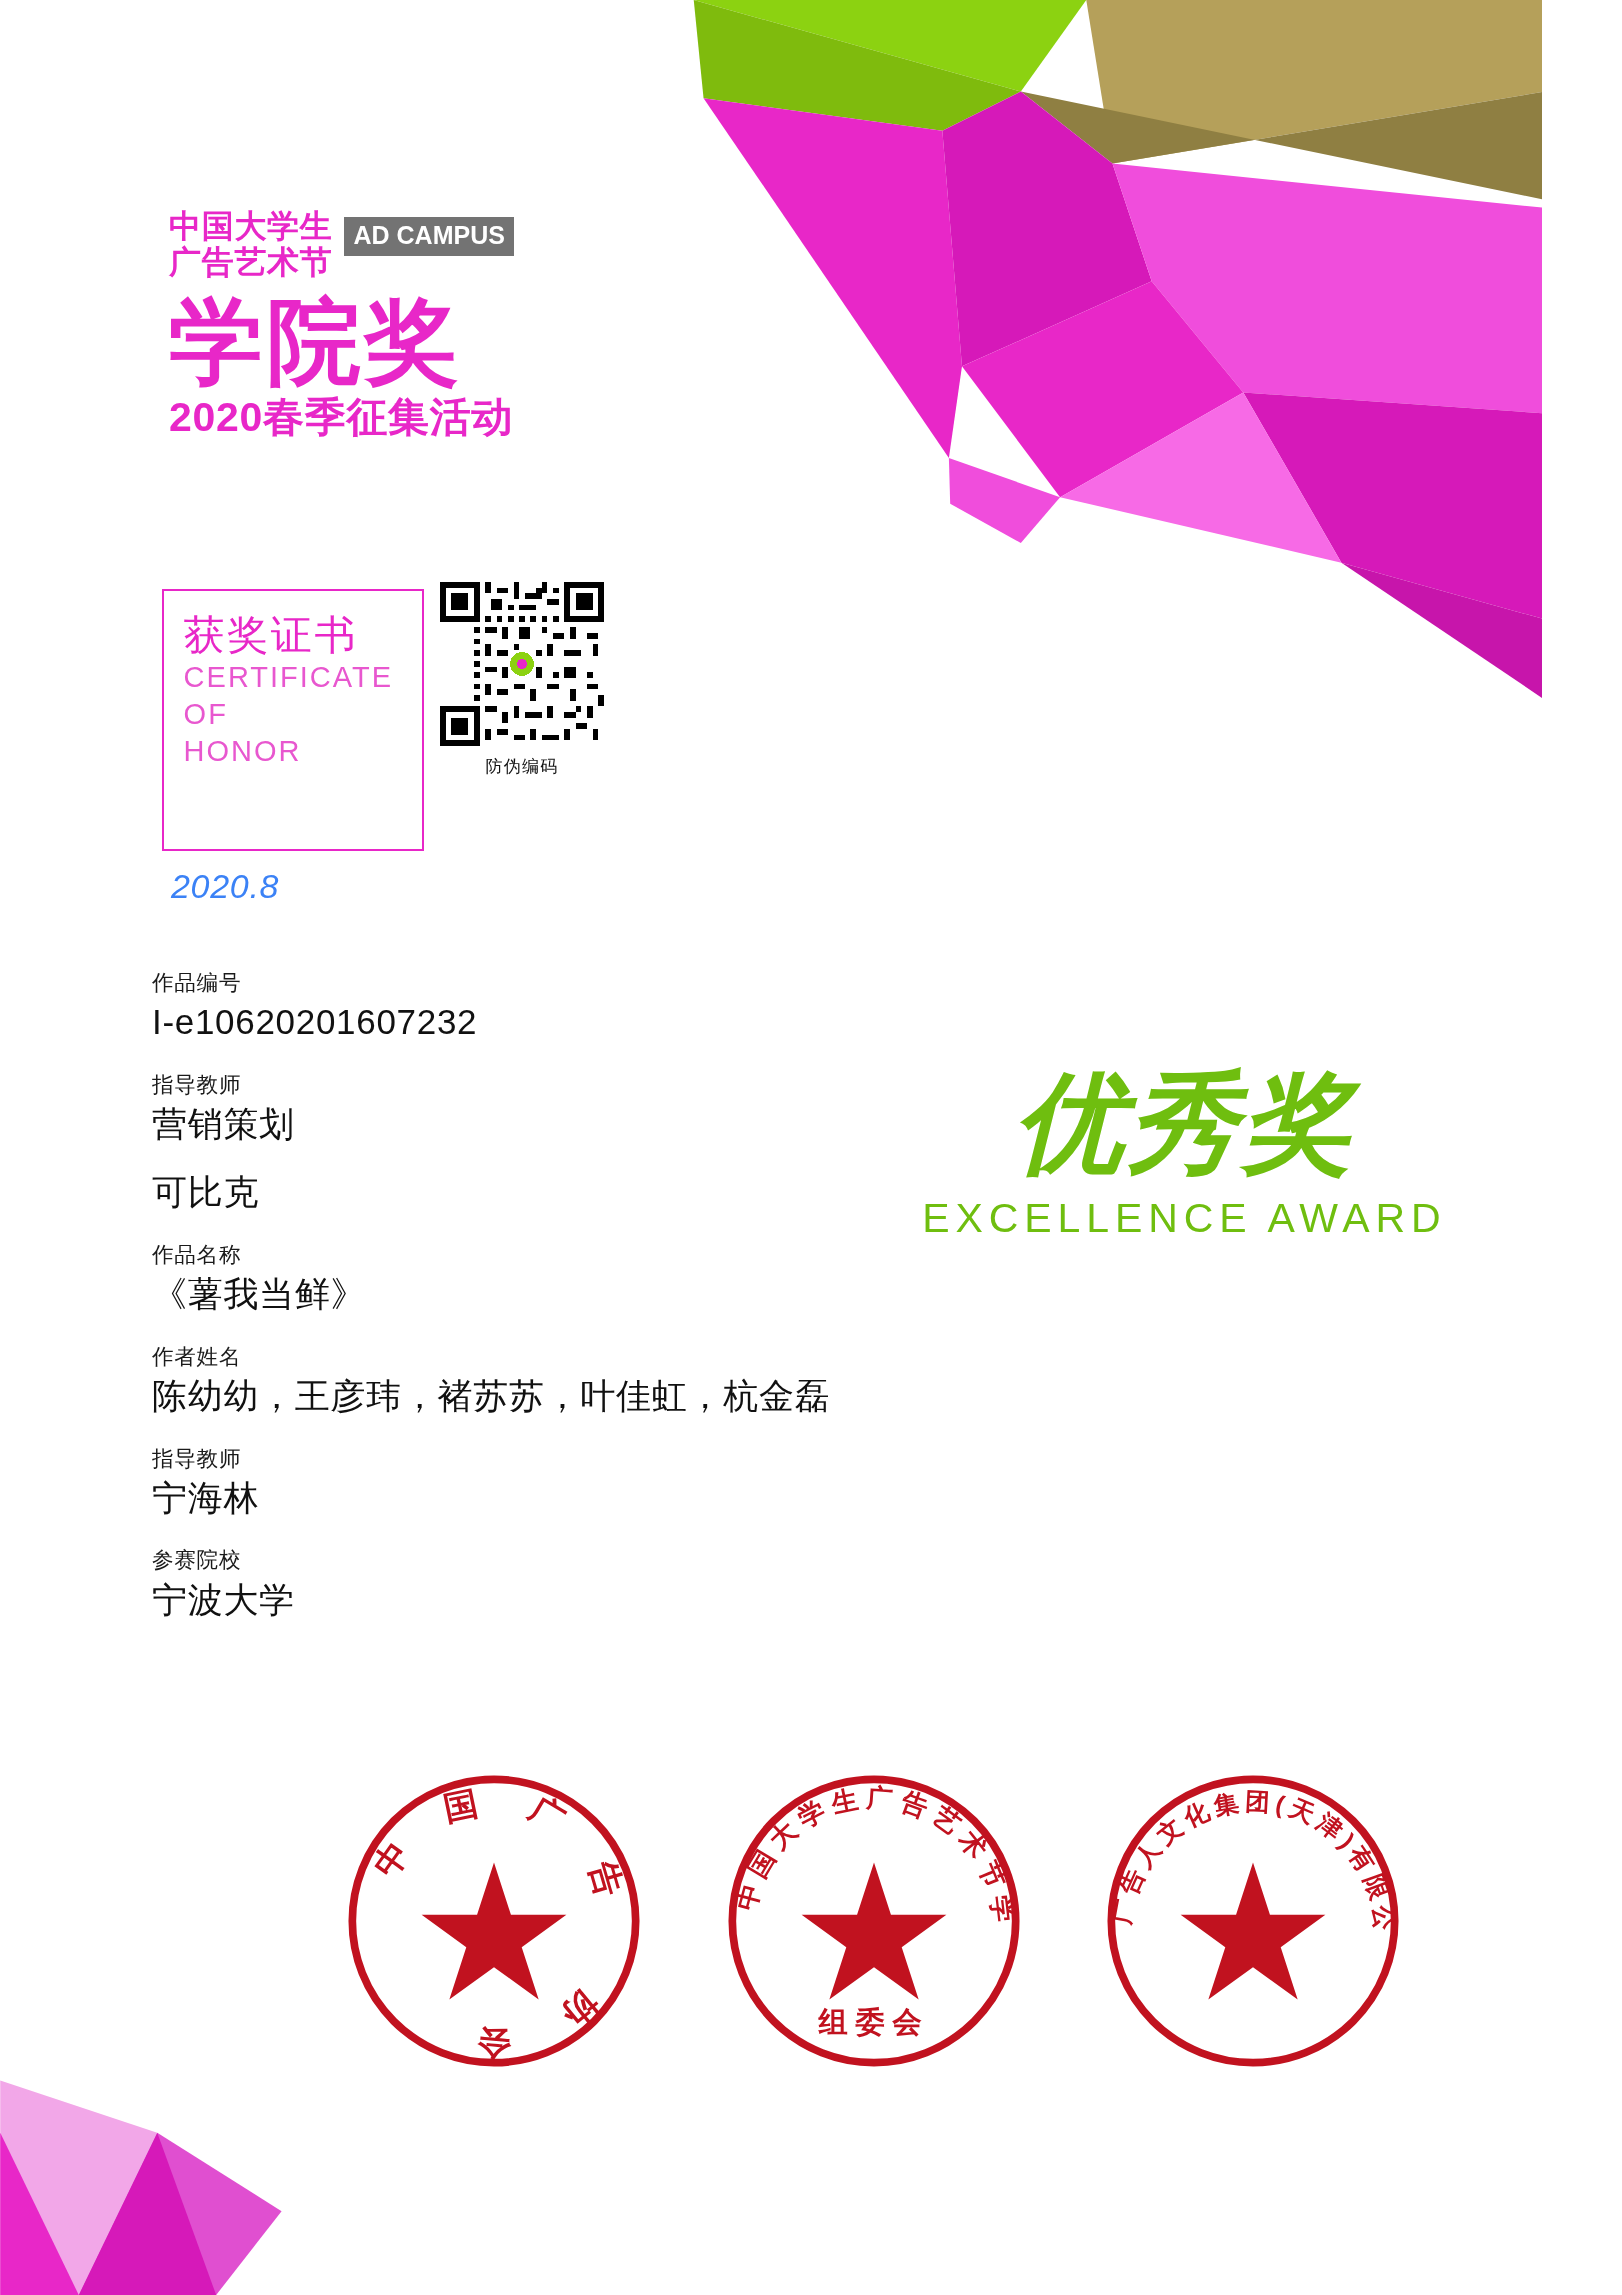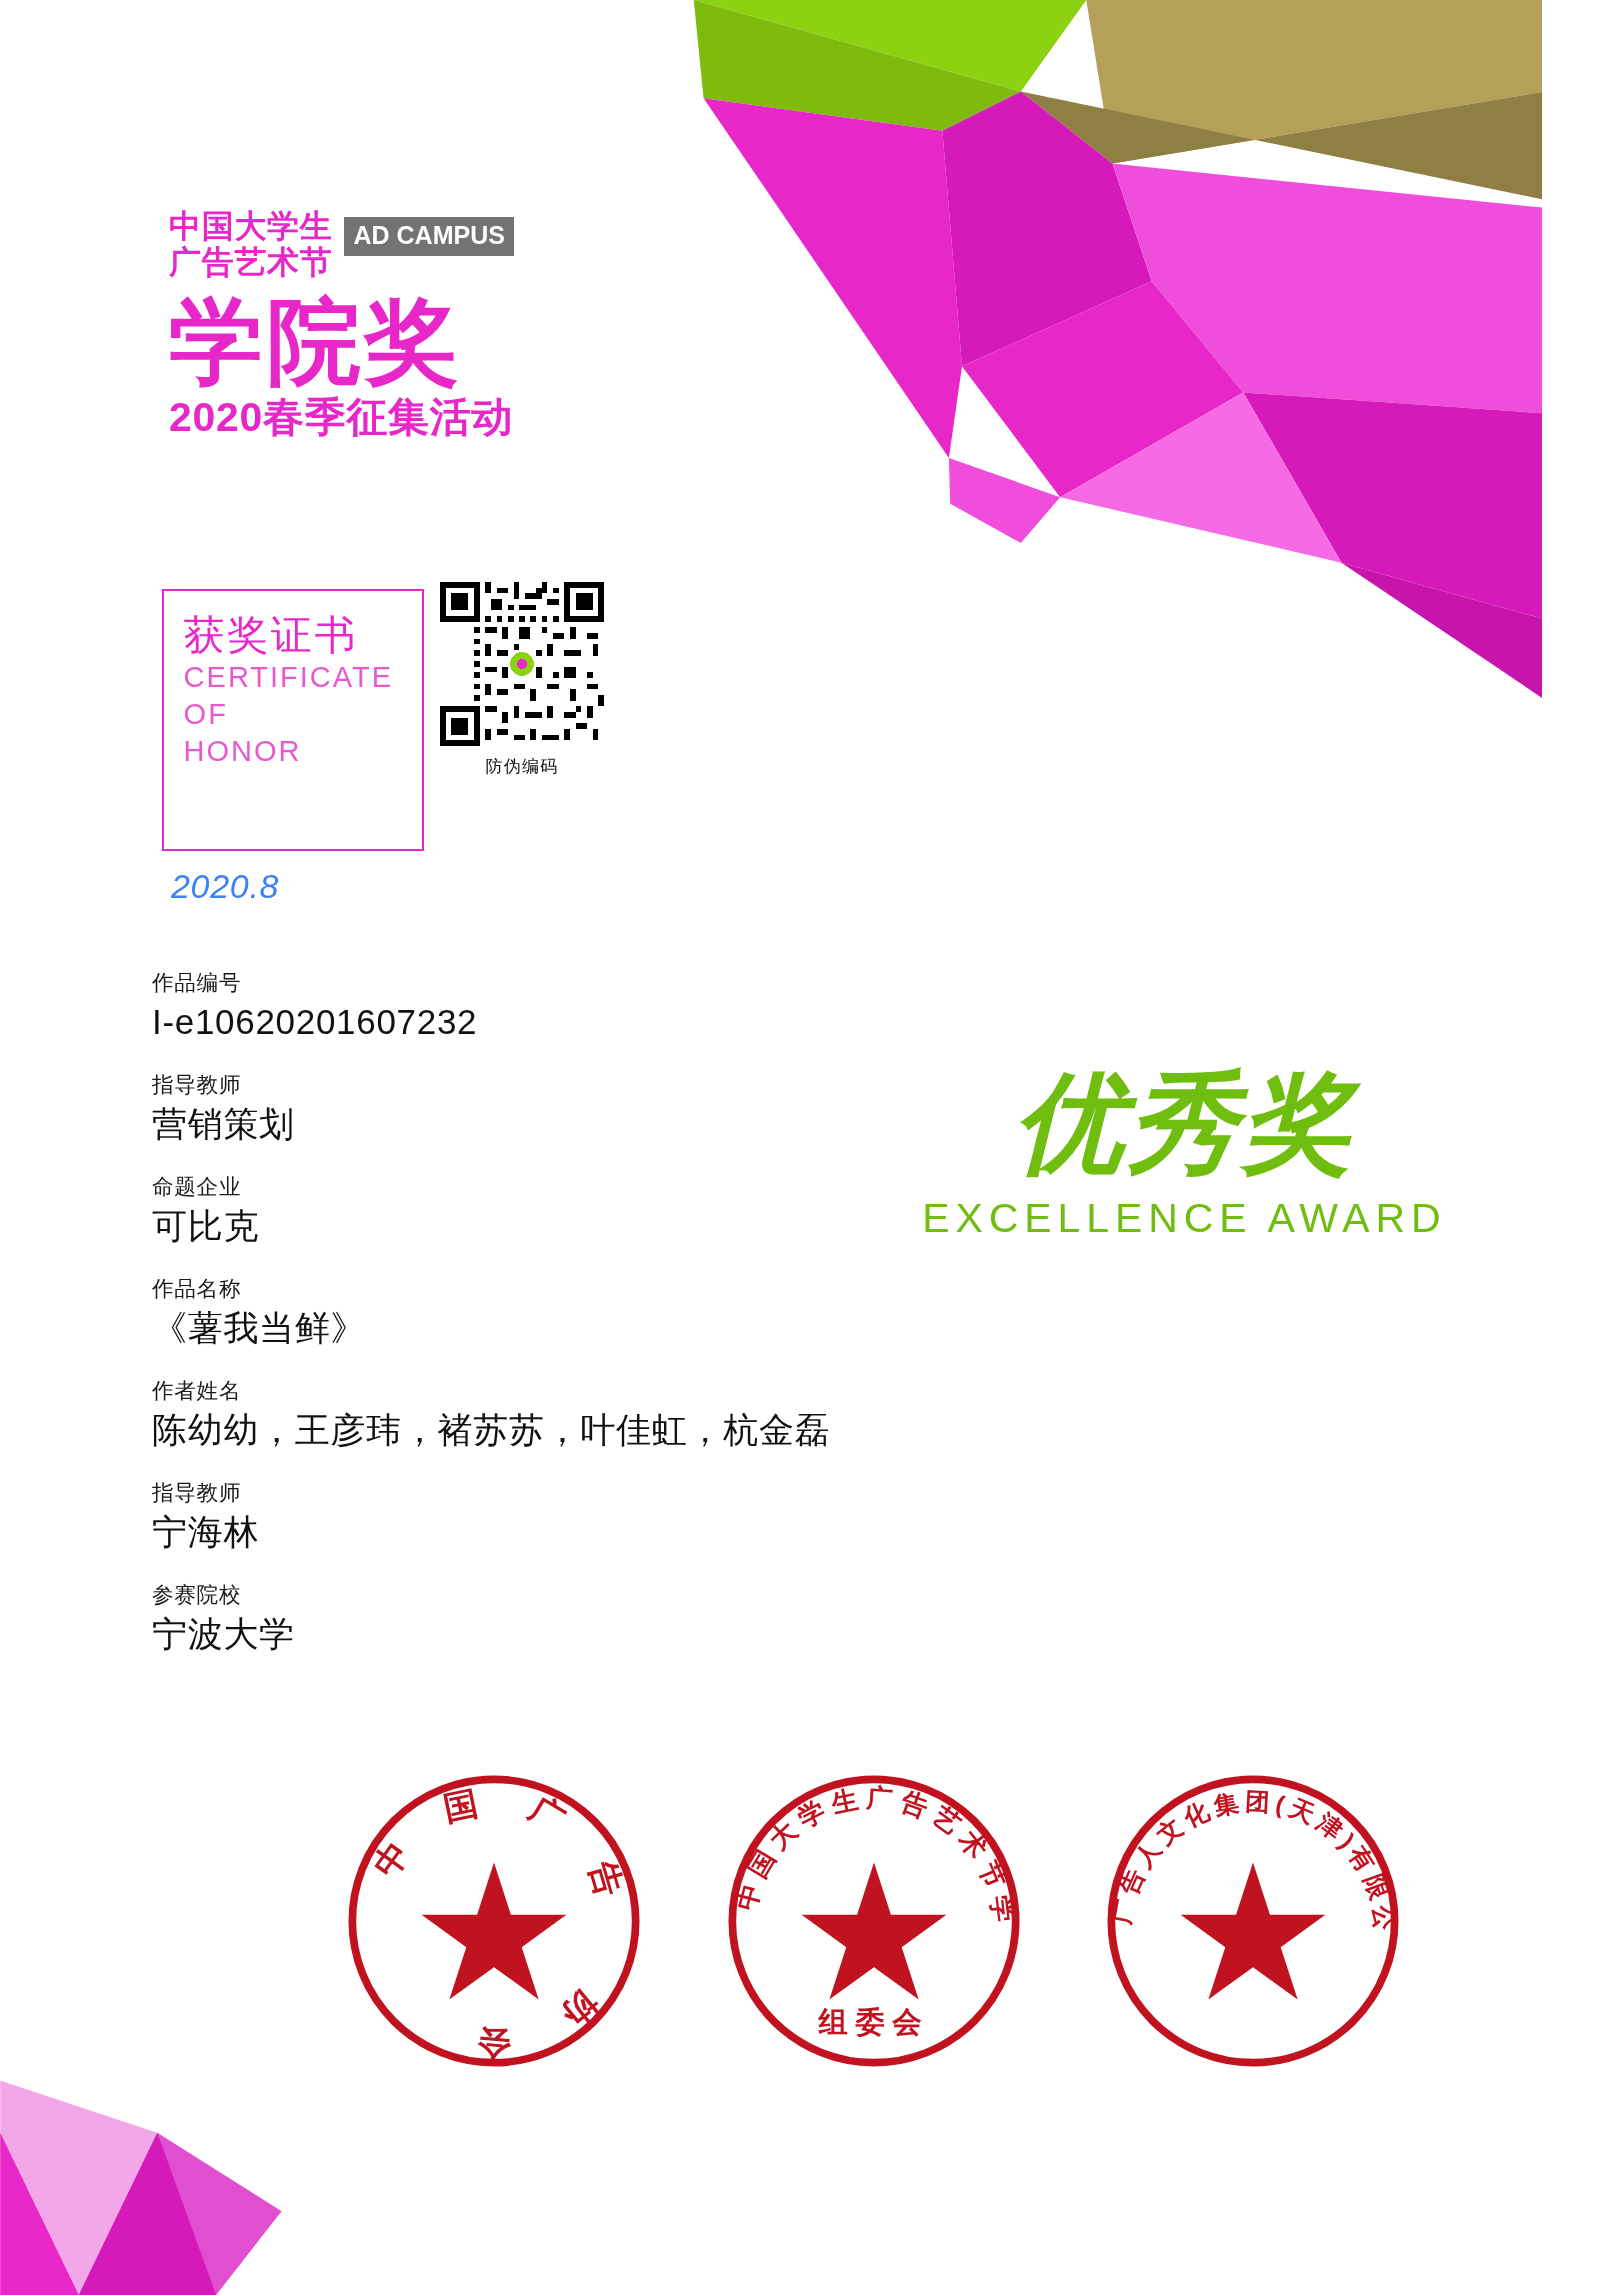--- a/index.html
+++ b/index.html
@@ -345,21 +345,20 @@
       <div class="field-label">作品编号</div>
       <div class="field-value">I-e10620201607232</div>
     </div>
 
     <div class="field">
       <div class="field-label">指导教师</div>
       <div class="field-value">营销策划</div>
     </div>
 
     <div class="field">
-      <div class="field-label">命题企业</div>
       <div class="field-value">可比克</div>
     </div>
 
     <div class="field">
       <div class="field-label">作品名称</div>
       <div class="field-value">《薯我当鲜》</div>
     </div>
 
     <div class="field">
       <div class="field-label">作者姓名</div>

